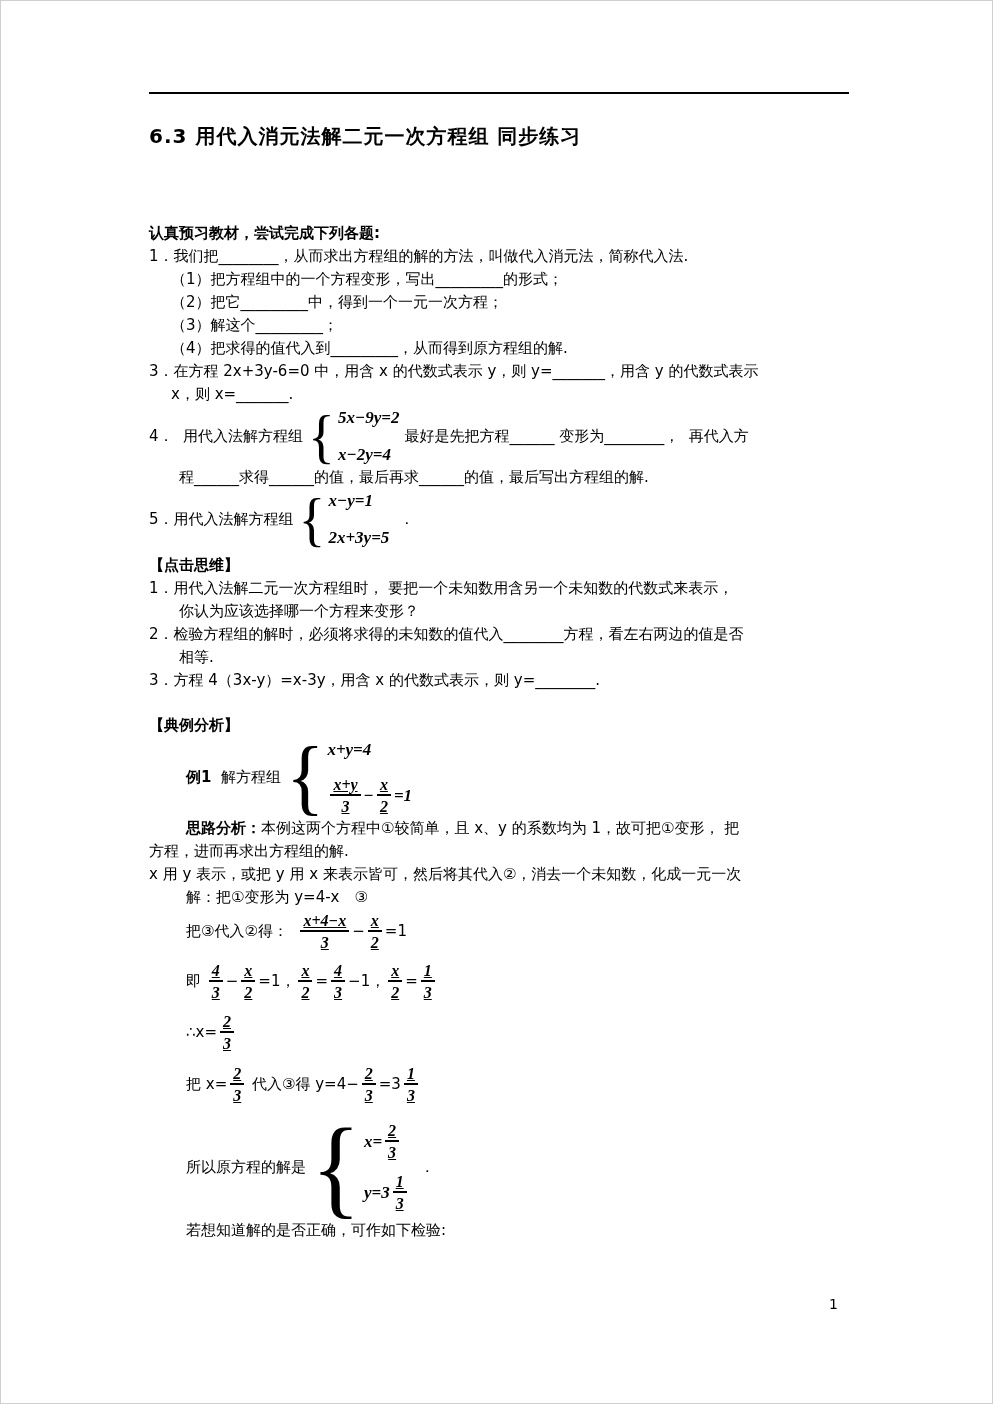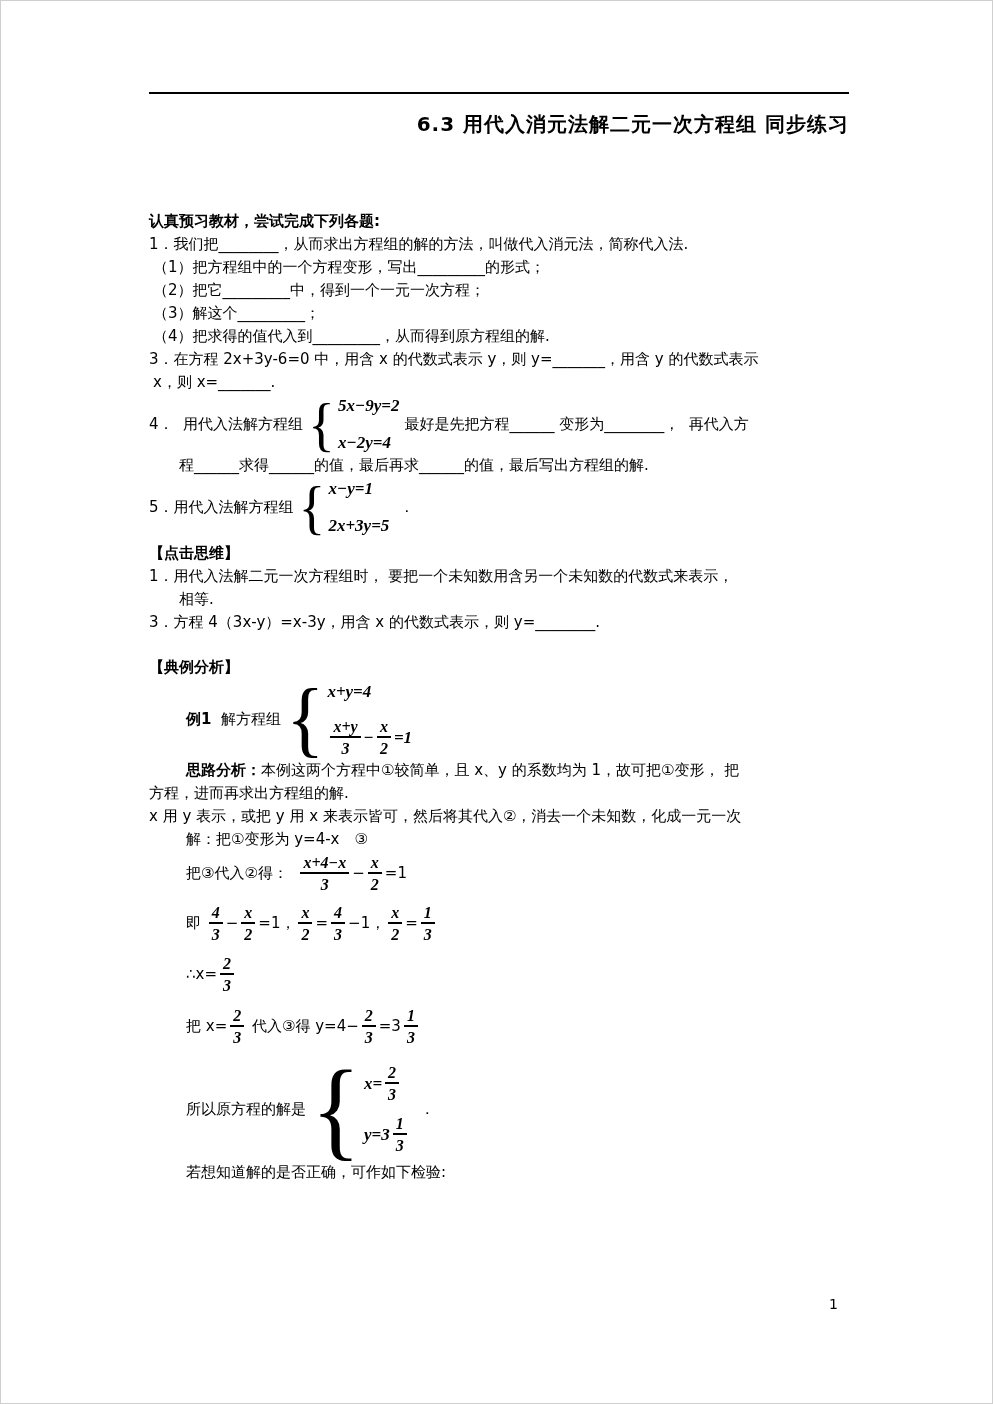--- a/index.html
+++ b/index.html
@@ -4,26 +4,26 @@
 <style>
   html,body{margin:0;padding:0;background:#888;}
   .page{
     position:relative;width:993px;height:1404px;margin:0 auto;
     background:#fff;color:#000;
     font-family:"DejaVu Sans",sans-serif;font-size:15px;
     overflow:hidden;box-sizing:border-box;border:1px solid #cfcfcf;
   }
   .content{position:absolute;left:148px;top:0;width:700px;}
   .rule{margin-top:91px;border-top:2px solid #000;height:0;}
-  .title{margin-top:16px;line-height:28px;text-align:right;font-weight:bold;font-size:20px;letter-spacing:1px;}
+  .title{margin-top:28px;line-height:28px;text-align:left;font-weight:bold;font-size:20px;letter-spacing:1px;}
   .sec-preview{margin-top:72px;}
   .line{line-height:23px;min-height:23px;white-space:pre-wrap;}
   .bold{font-weight:bold;}
   .ind-sm{margin-left:8px;}
-  .ind-md{margin-left:4px;}
+  .ind-md{margin-left:22px;}
   .ind-lg{margin-left:30px;}
   .ind-sol{margin-left:37px;}
   
   .sysrow{display:flex;align-items:center;}
   .sysrow .pre,.sysrow .post{white-space:pre-wrap;}
   .system{display:inline-flex;align-items:center;margin:0 5px;}
   .brace{font-family:"Liberation Serif",serif;font-weight:400;line-height:0;transform:scaleY(1.05);}
   .brace-2{font-size:56px;}
   .brace-3{font-size:80px;}
   .brace-sol{font-size:104px;}
@@ -36,21 +36,21 @@
   .h-mid{height:44px;margin-top:6px;}
   .h-x{height:46px;margin-top:6px;}
   .h-y{height:46px;margin-top:6px;}
   .h-sol{height:104px;margin-top:8px;}
   
   .math{display:inline-flex;align-items:center;flex-wrap:nowrap;}
   .mtext{white-space:pre-wrap;}
   .sys-math .mtext{font-family:"Liberation Serif",serif;font-weight:bold;font-style:italic;font-size:17px;}
   .frac{display:inline-flex;flex-direction:column;align-items:center;vertical-align:middle;
         font-family:"Liberation Serif",serif;font-weight:bold;font-style:italic;
-        font-size:16px;line-height:19px;margin:0 3px;}
+        font-size:16px;line-height:19px;margin:0 3px;text-decoration:underline;}
   .frac .num{border-bottom:2px solid #000;padding:0 3px;}
   .frac .den{padding-top:1px;}
   .sys-period{align-self:center;margin-left:5px;}
   .sec-think{margin-top:6px;}
   .sec-example{margin-top:22px;}
   .pagenum{position:absolute;left:828px;top:1294px;font-size:14px;line-height:18px;}
 </style>
 </head>
 <body>
 
@@ -93,20 +93,22 @@
             <span class="eq">2x+3y=5</span>
           </span>
         </span>
         <span class="sys-period">．</span>
       </div>
     </div>
 
     <div class="sec-think">
       <div class="line bold">【点击思维】</div>
       <div class="line">1．用代入法解二元一次方程组时， 要把一个未知数用含另一个未知数的代数式来表示，</div>
+      <div class="line ind-lg">你认为应该选择哪一个方程来变形？</div>
+      <div class="line">2．检验方程组的解时，必须将求得的未知数的值代入________方程，看左右两边的值是否</div>
       <div class="line ind-lg">相等.</div>
       <div class="line">3．方程 4（3x-y）=x-3y，用含 x 的代数式表示，则 y=________.</div>
     </div>
 
     <div class="sec-example">
       <div class="line bold">【典例分析】</div>
 
       <div class="sysrow h-ex1 ind-sol">
         <span class="pre bold">例1</span>
         <span class="pre">  解方程组</span>

